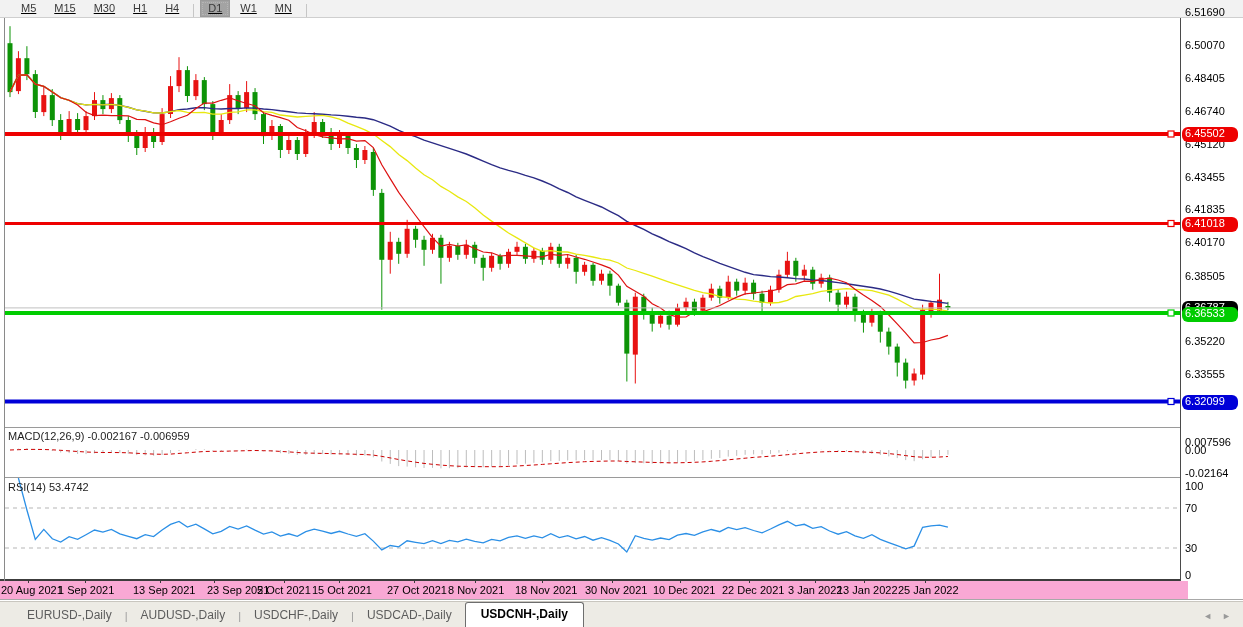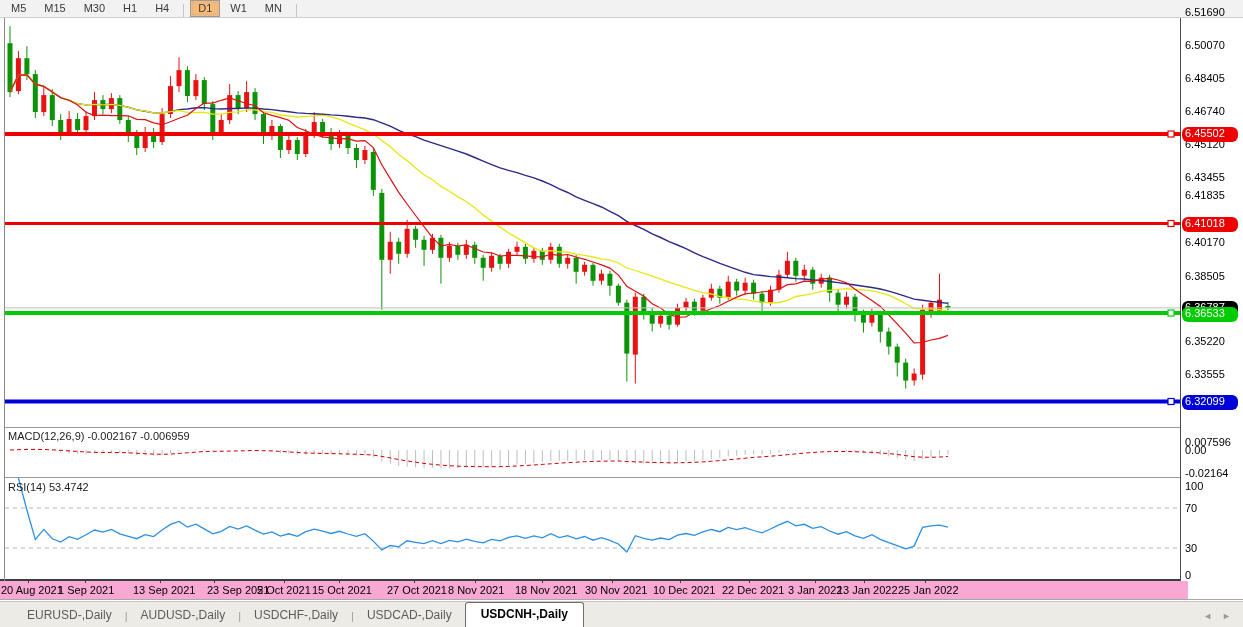--- a/index.html
+++ b/index.html
@@ -1,24 +1,24 @@
 <!DOCTYPE html>
 <html><head>
 <meta charset="utf-8">
 <style>
   html,body{margin:0;padding:0;background:#fff;}
   body{width:1243px;height:627px;overflow:hidden;font-family:"Liberation Sans",sans-serif;-webkit-font-smoothing:antialiased;}
   .app{position:relative;width:1243px;height:627px;background:#fff;}
 
   
   .toolbar{position:absolute;left:0;top:0;width:1243px;height:18px;background:#f2f2f2;
-           border-bottom:1px solid #cfcfcf;display:flex;align-items:flex-end;padding-left:2px;box-sizing:border-box;}
+           border-bottom:1px solid #cfcfcf;display:flex;align-items:flex-end;padding-left:12px;box-sizing:border-box;text-decoration:underline;}
   .tfbtn{font-size:11px;color:#3a3a3a;padding:0 7px;height:15px;line-height:15px;margin:0 1px;
          border:1px solid transparent;cursor:default;}
-  .tfbtn.active{background:#fdba74;border:1px solid #9a9a9a;outline:1px dotted #b5b5b5;outline-offset:-3px;}
+  .tfbtn.active{background:#a3a3a3;border:1px solid #9a9a9a;outline:1px dotted #b5b5b5;outline-offset:-3px;}
   .tbsep{width:1px;height:13px;background:#c6c6c6;margin:0 5px;}
 
   
   .chart-area{position:absolute;left:0;top:18px;width:1243px;height:582px;background:#fff;}
   .frame-left{position:absolute;left:4px;top:0;width:1px;height:563px;background:#8a8a8a;}
   .axis-vline{position:absolute;left:1180px;top:0;width:1px;height:582px;background:#4a4a4a;}
   .pane-divider{position:absolute;left:4px;width:1239px;height:1px;background:#9a9a9a;}
   .bottom-frame{position:absolute;left:0;top:561px;width:1243px;height:2px;background:#3c3c3c;}
   .win-bottom{position:absolute;left:0;top:581px;width:1243px;height:1px;background:#a8a8a8;}
 
@@ -438,21 +438,21 @@
     <div class="ind-label" style="top:412px">MACD(12,26,9) -0.002167 -0.006959</div>
     <div class="ind-label" style="top:463px">RSI(14) 53.4742</div>
 
     <div class="axis-col" id="axis-col">
         <div class="ptick" style="top: -12px;">6.51690</div>
         <div class="ptick" style="top: 21px;">6.50070</div>
         <div class="ptick" style="top: 54px;">6.48405</div>
         <div class="ptick" style="top: 87px;">6.46740</div>
         <div class="ptick" style="top: 120px;">6.45120</div>
         <div class="ptick" style="top: 153px;">6.43455</div>
-        <div class="ptick" style="top: 171px;">6.41835</div>
+        <div class="ptick" style="top: 185px;">6.41835</div>
         <div class="ptick" style="top: 218px;">6.40170</div>
         <div class="ptick" style="top: 252px;">6.38505</div>
         <div class="ptick" style="top: 317px;">6.35220</div>
         <div class="ptick" style="top: 350px;">6.33555</div>
         <div class="pricebox" style="top: 109px; background: rgb(238, 0, 0); color: rgb(255, 255, 255);">6.45502</div>
         <div class="pricebox" style="top: 199px; background: rgb(238, 0, 0); color: rgb(255, 255, 255);">6.41018</div>
         <div class="pricebox" style="top: 283px; background: rgb(0, 0, 0); color: rgb(255, 255, 255);">6.36787</div>
         <div class="pricebox" style="top: 289px; background: rgb(0, 204, 0); color: rgb(255, 255, 255);">6.36533</div>
         <div class="pricebox" style="top: 377px; background: rgb(0, 0, 216); color: rgb(255, 255, 255);">6.32099</div>
         <div class="ptick" style="top: 418px;">0.007596</div>

